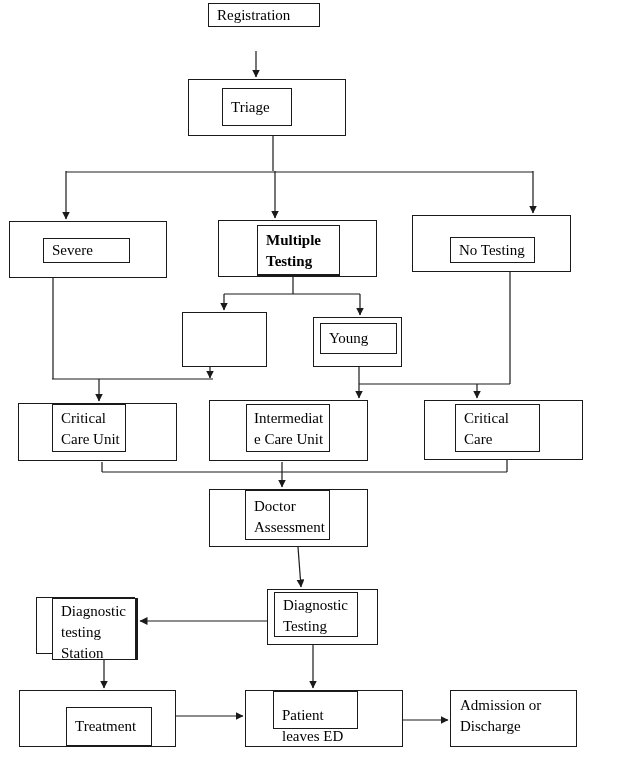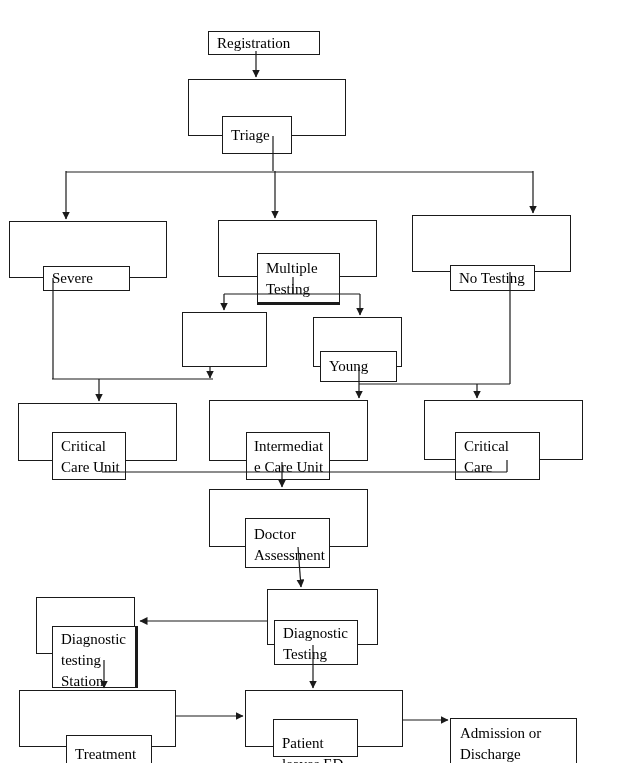--- a/index.html
+++ b/index.html
@@ -1,22 +1,22 @@
 <!DOCTYPE html>
 <html><head>
 <meta charset="utf-8">
 <style>
   html,body{margin:0;padding:0;background:#ffffff;}
   .canvas{position:relative;width:621px;height:763px;background:#ffffff;overflow:hidden;
           font-family:"Liberation Serif", serif;}
   .rect{position:absolute;border:1px solid #1a1a1a;background:#ffffff;box-sizing:border-box;}
-  .lbl{font-size:15px;color:#000;margin-top:28px;}
+  .lbl{font-size:15px;color:#000;}
   .c{display:flex;align-items:center;padding-left:8px;}
   .multi{white-space:pre-line;line-height:21px;padding-left:8px;}
-  .thickB{border-bottom-width:3px;}
+  .thickB{border-bottom-width:3px;font-weight:bold;}
   .thickR{border-right-width:3px;}
   svg.wires{position:absolute;left:0;top:0;pointer-events:none;}
 </style>
 </head>
 <body>
 
 <div class="canvas">
 
   <div class="rect lbl c" style="left:208px;top:3px;width:112px;height:24px;">Registration</div>
 

